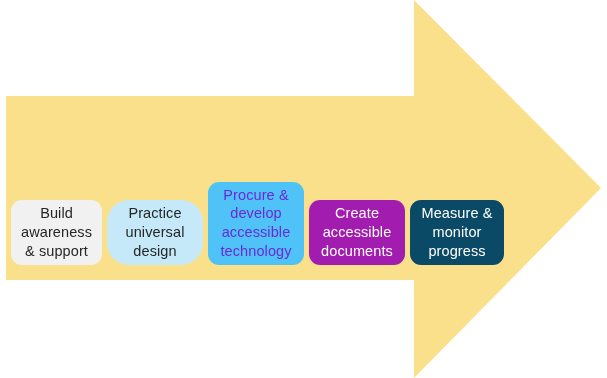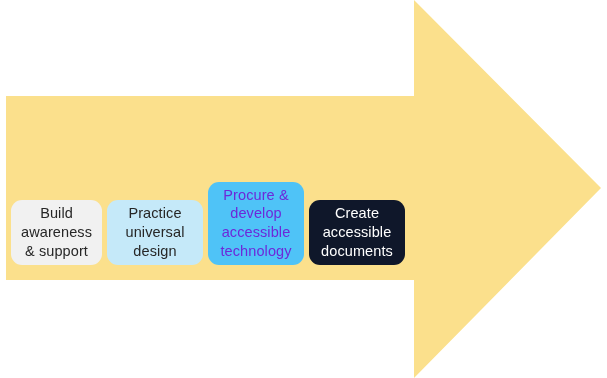--- a/index.html
+++ b/index.html
@@ -68,35 +68,40 @@
   </svg>
 
   <div id="steps">
 
     <div class="step-box w-91" style="background: rgb(241, 241, 241); color: rgb(38, 38, 38);">
       <span class="step-label">Build
 awareness
 &amp; support</span>
     </div>
 
-    <div class="step-box w-96" style="background: rgb(197, 233, 249); color: rgb(38, 38, 38);">
+    <div class="step-box w-96" style="background: rgb(197, 233, 249); color: rgb(38, 38, 38); border-radius: 22px;">
       <span class="step-label">Practice
 universal
 design</span>
     </div>
 
 
     <div class="step-box w-96" style="background: rgb(79, 195, 247); color: #6d28d9;">
       <span class="step-label">Procure &amp;
 develop
 accessible
 technology</span>
     </div>
 
-    <div class="step-box w-96" style="background: #0f172a; color: rgb(255, 255, 255);">
+    <div class="step-box w-96" style="background: #a21caf; color: rgb(255, 255, 255);">
       <span class="step-label">Create
 accessible
 documents</span>
     </div>
 
+    <div class="step-box w-94" style="background: rgb(10, 74, 102); color: rgb(255, 255, 255);">
+      <span class="step-label">Measure &amp;
+monitor
+progress</span>
+    </div>
 
   </div>
 </div>
 
 </body></html>

